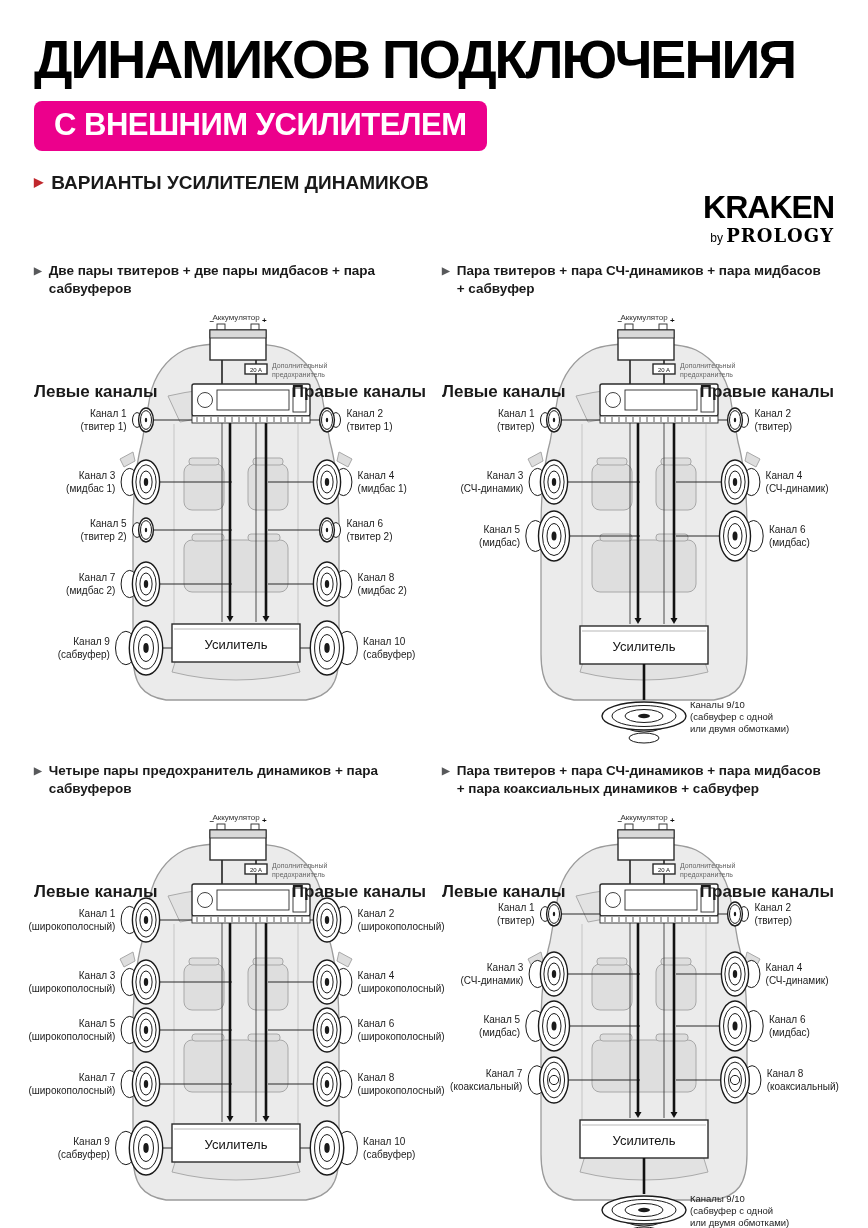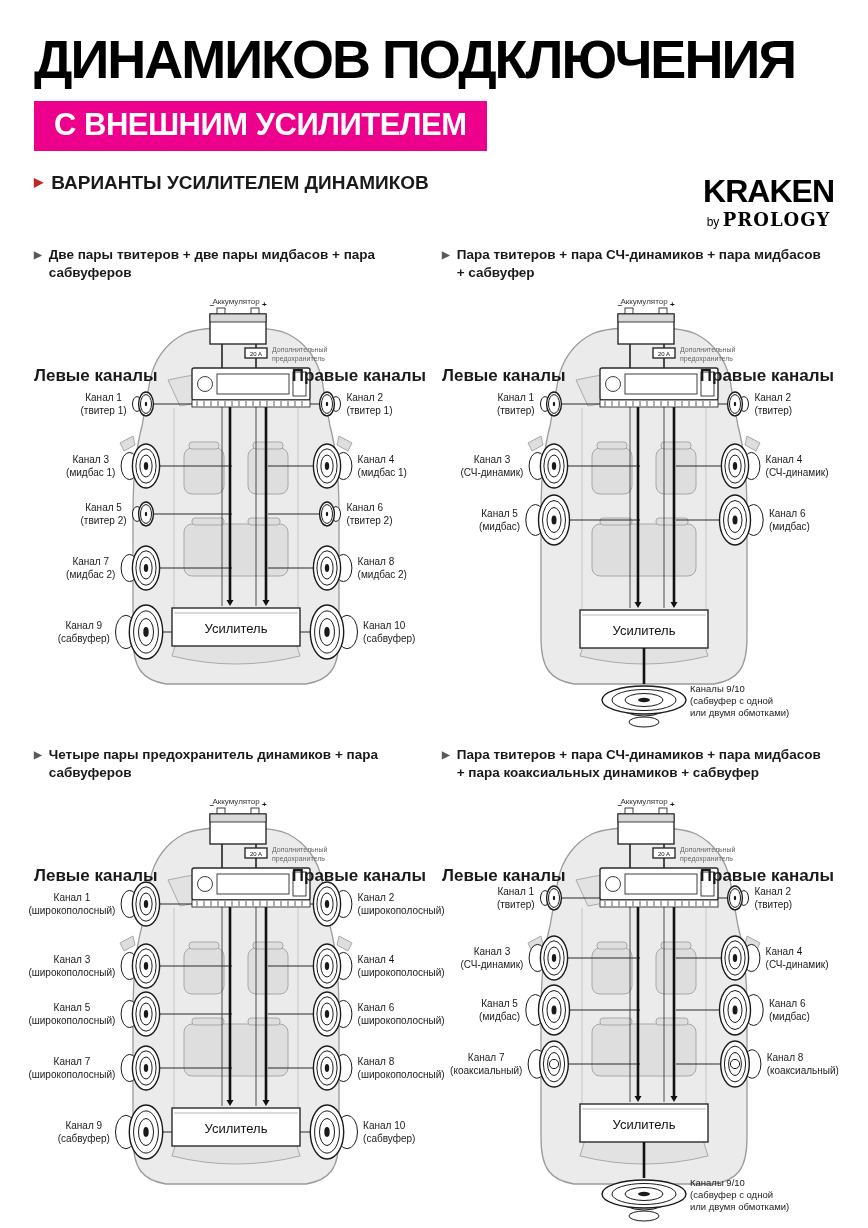--- a/index.html
+++ b/index.html
@@ -11,36 +11,36 @@
     margin:6px 0 0; font-size:54px; line-height:1.02; font-weight:bold;
     letter-spacing:-2px; color:#000;
   }
   .banner{
     display:inline-block; margin-top:14px; padding:6px 20px 8px;
     color:#fff; font-size:31px; font-weight:bold; letter-spacing:-0.5px;
   }
   .section-row{display:flex; justify-content:space-between; align-items:flex-start; margin-top:20px}
   .section-heading{display:flex; gap:8px; font-size:19px; font-weight:bold; line-height:1.3}
   .red-bullet{font-size:12px; margin-top:4px}
-  .logo{text-align:center; margin-top:4px}
+  .logo{text-align:right; margin-top:20px}
   .logo-kraken{font-size:32px; font-weight:bold; letter-spacing:-1px; line-height:1; color:#000}
   .logo-by{font-size:12px; color:#000000; margin-top:2px}
   .logo-prology{font-family:"DejaVu Serif",serif; font-weight:bold; font-size:18px; letter-spacing:1px}
   .grid{
     margin-top:16px; display:grid; grid-template-columns:392px 392px;
     column-gap:16px; row-gap:10px;
   }
   .panel{position:relative}
   .ptitle{display:flex; gap:7px; font-size:13.5px; font-weight:bold; line-height:1.3; min-height:42px; max-width:380px}
   .pbullet{color:#58595b; font-size:10px; margin-top:2px}
   .dwrap{position:relative; width:392px; overflow:visible}
   .dwrap svg{position:absolute; left:0; top:0}
   .side-lab{position:absolute; top:78px; font-size:17px; font-weight:bold; white-space:nowrap}
   .ch-label{position:absolute; transform:translateY(-50%); font-size:10px; line-height:1.25; color:#1a1a1a}
-  .ch-left{text-align:center}
+  .ch-left{text-align:right}
   .ch-label div{white-space:nowrap}
   
   .body{fill:#ebebeb; stroke:#9b9b9b; stroke-width:1.3}
   .inner{fill:#e2e2e2; stroke:#aaa; stroke-width:1}
   .seat{fill:#dedede; stroke:#a8a8a8; stroke-width:1}
   .thinln{stroke:#bbb; stroke-width:0.8}
   .wire{stroke:#2b2b2b; stroke-width:1.1}
   .loom{stroke:#3a3a3a; stroke-width:0.9}
   .cable{stroke:#111; stroke-width:2.6}
   .pwr{stroke:#222; stroke-width:1.6}
@@ -55,21 +55,21 @@
   .t-fuse{font-size:6px; fill:#111}
   .t-note{font-size:7px; fill:#666}
   .t-amp{font-size:13px; fill:#111}
   .t-sub{font-size:9.5px; fill:#1a1a1a}
 </style>
 </head>
 <body>
 
 <header>
   <h1>ДИНАМИКОВ ПОДКЛЮЧЕНИЯ</h1>
-  <div class="banner" id="banner" style="background: rgb(236, 0, 140);">С ВНЕШНИМ УСИЛИТЕЛЕМ</div>
+  <div class="banner" id="banner" style="background: rgb(236, 0, 140); border-radius: 8px;">С ВНЕШНИМ УСИЛИТЕЛЕМ</div>
   <div class="section-row">
     <div class="section-heading">
       <span class="red-bullet" id="redBullet" style="color: rgb(192, 39, 45);">▶</span>
       <div>
         <div>ВАРИАНТЫ УСИЛИТЕЛЕМ ДИНАМИКОВ</div>
       </div>
     </div>
     <div class="logo">
       <div class="logo-kraken">KRAKEN</div>
       <div class="logo-by"><span>by</span> <span class="logo-prology">PROLOGY</span></div>

